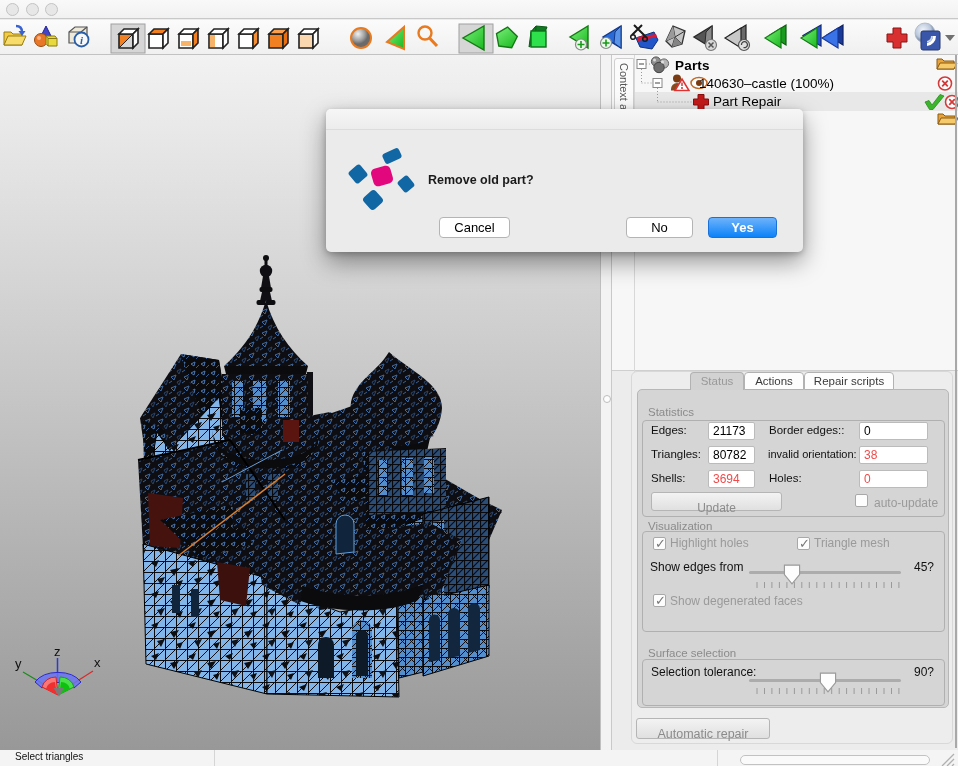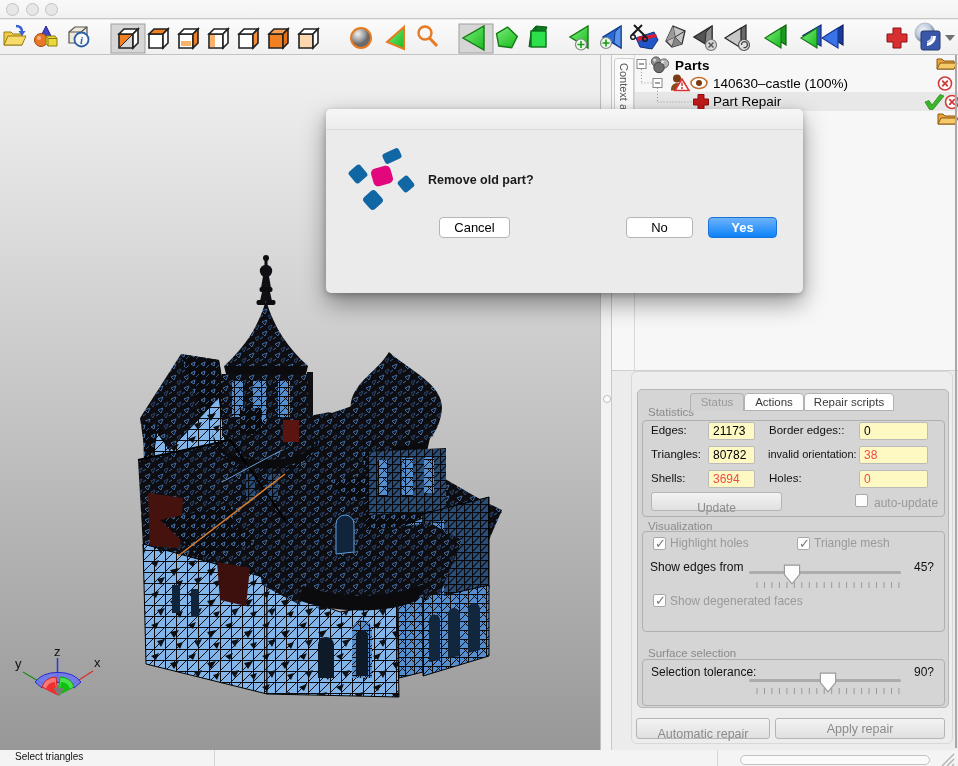--- a/index.html
+++ b/index.html
@@ -16,36 +16,36 @@
 #rightpanel { position:absolute; left:612px; top:0; width:346px; height:695px; background:#ececec; }
 #treearea { position:absolute; left:0; top:0; width:346px; height:316px; background:#f7f7f7; border-bottom:1px solid #cfcfcf; }
 #contexttab { position:absolute; left:2px; top:3px; width:20px; height:112px; border:1px solid #cfcfcf; border-radius:3px 0 0 3px; background:#fbfbfb; }
 #contexttab span { position:absolute; left:3px; top:4px; font-size:11px; color:#555; writing-mode:vertical-rl; }
 #treesep { position:absolute; left:22px; top:0; width:1px; height:318px; background:#d8d8d8; }
 .trow { position:absolute; left:23px; width:323px; height:18px; font-size:13.5px; color:#000; }
 .trow .lbl { position:absolute; top:2px; }
 #row3bg { position:absolute; left:23px; top:37px; width:323px; height:19px; background:#e8e8e8; }
 #panelouter { position:absolute; left:19px; top:316px; width:322px; height:373px; background:#ededed; border:1px solid #d8d8d8; border-radius:6px; }
 #panelpane { position:absolute; left:25px; top:334px; width:312px; height:319px; background:#d5d5d5; border:1px solid #b7b7b7; border-radius:5px; }
-.tab { position:absolute; top:338px; height:18px; font-size:11.5px; text-align:center; border:1px solid #b2b2b2; border-radius:4px 4px 0 0; padding-top:2px; z-index:3; }
+.tab { position:absolute; top:317px; height:18px; font-size:11.5px; text-align:center; border:1px solid #b2b2b2; border-radius:4px 4px 0 0; padding-top:2px; z-index:3; }
 .grouplabel { position:absolute; font-size:11.5px; color:#8b8b8b; z-index:2; }
 .groupbox { position:absolute; border:1px solid #b0b0b0; border-radius:4px; z-index:2; }
 .flabel { position:absolute; font-size:11.5px; color:#111; z-index:2; }
-.field { position:absolute; height:18px; background:#fef9c3; border:1px solid #bbb; border-radius:2px; font-size:12px; padding:1px 0 0 4px; z-index:2; }
+.field { position:absolute; height:18px; background:#ffffff; border:1px solid #bbb; border-radius:2px; font-size:12px; padding:1px 0 0 4px; z-index:2; }
 .red { color:#f04a4a; }
 .gbtn { position:absolute; background:linear-gradient(#f3f3f3,#e0e0e0); border:1px solid #b5b5b5; border-radius:3px; color:#8b8b8b; font-size:12px; text-align:center; z-index:2; }
 .cb { position:absolute; width:13px; height:13px; background:#fdfdfd; border:1px solid #a8a8a8; border-radius:2px; z-index:2; }
 .cb.on:after { content:"✓"; position:absolute; left:1px; top:-2px; font-size:13px; color:#777; }
 .cblabel { position:absolute; font-size:12px; color:#9a9a9a; z-index:2; }
 .sliderline { position:absolute; height:3px; background:#acacac; border-radius:2px; z-index:2; }
 .thumb { position:absolute; width:15px; height:18px; z-index:3; }
 .ticks { position:absolute; z-index:2; }
 #statusbar { position:absolute; left:0; top:750px; width:958px; height:16px; background:#f4f4f4; font-size:10px; color:#111; }
 #hscroll { position:absolute; left:740px; top:5px; width:190px; height:10px; border-radius:6px; background:#fafafa; border:1px solid #c2c2c2; }
-#dialog { position:absolute; left:326px; top:109px; width:477px; height:184px; background:#ebebeb; border-radius:5px; box-shadow:0 10px 24px rgba(0,0,0,0.4), 0 2px 6px rgba(0,0,0,0.22); }
+#dialog { position:absolute; left:326px; top:109px; width:477px; height:143px; background:#ebebeb; border-radius:5px; box-shadow:0 10px 24px rgba(0,0,0,0.4), 0 2px 6px rgba(0,0,0,0.22); }
 #dialogtop { position:absolute; left:0; top:0; width:477px; height:21px; background:linear-gradient(#f6f6f6,#ececec); border-radius:5px 5px 0 0; border-bottom:1px solid #dcdcdc; }
 #dlgmsg { position:absolute; left:102px; top:64px; font-size:12.5px; font-weight:600; color:#1a1a1a; }
 .dbtn { position:absolute; top:108px; height:21px; border-radius:4px; font-size:13px; text-align:center; padding-top:2px; }
 .dbtn.white { background:#fff; border:1px solid #b4b4b4; color:#000; }
 #dbyes { background:linear-gradient(#6db3fb,#0c82f8); border:1px solid #1a72d8; color:#fff; font-weight:600; }
 </style>
 </head>
 <body>
 <div id="win">
 
@@ -402,21 +402,21 @@
             <circle cx="0" cy="0" r="6.5" fill="#fff" stroke="#d43a3a" stroke-width="1.6"></circle>
             <path d="M-2.8,-2.8 L2.8,2.8 M-2.8,2.8 L2.8,-2.8" stroke="#d43a3a" stroke-width="1.8"></path>
           </g>
 
           <path d="M313,47 l4,-1.5 l3,4.5 l8,-10.5 l4,1.5 l-11,13.5 l-3.5,0 Z" fill="#3cb52d" stroke="#2a8a1e" stroke-width="0.8"></path>
         </svg>
         <div class="trow" style="top:1px;">
             <span class="lbl" style="left:40px;font-weight:bold;font-size:13.5px;letter-spacing:0.2px;">Parts</span>
           </div>
         <div class="trow" style="top:19px;">
-            <span class="lbl" style="left:78px;">140630–castle (100%)</span>
+            <span class="lbl" style="left:64px;">140630–castle (100%)</span>
           </div>
         <div class="trow" style="top:37px;">
             <span class="lbl" style="left:78px;">Part Repair</span>
           </div>
       </div>
       <div id="panelouter"></div>
       <div id="panelpane"></div>
       <div class="tab" style="left:78px;width:54px;background:#d2d2d2;color:#999;border-bottom:none;">Status</div>
       <div class="tab" style="left:132px;width:60px;background:#fdfdfd;color:#3a3a3a;">Actions</div>
       <div class="tab" style="left:192px;width:90px;background:#fdfdfd;color:#3a3a3a;">Repair scripts</div>
@@ -501,21 +501,20 @@
             <line x1="98.1" y1="1" x2="98.1" y2="7"></line>
             <line x1="105.6" y1="1" x2="105.6" y2="7"></line>
             <line x1="113.0" y1="1" x2="113.0" y2="7"></line>
             <line x1="120.5" y1="1" x2="120.5" y2="7"></line>
             <line x1="128.0" y1="1" x2="128.0" y2="7"></line>
             <line x1="135.5" y1="1" x2="135.5" y2="7"></line>
             <line x1="142.9" y1="1" x2="142.9" y2="7"></line>
           </g>
         </svg>
       <div class="gbtn" style="left:24px;top:663px;width:134px;height:21px;padding-top:8px;font-size:12.5px;">Automatic repair</div>
-      <div class="gbtn" style="left:163px;top:663px;width:170px;height:21px;padding-top:3px;font-size:12.5px;">Apply repair</div>
     </div>
   </div>
 
   <div id="statusbar">
     <span style="position:absolute;left:15px;top:1px;">Select triangles</span>
     <div style="position:absolute;left:214px;top:0;width:1px;height:16px;background:#d5d5d5;"></div>
     <div style="position:absolute;left:717px;top:0;width:1px;height:16px;background:#d5d5d5;"></div>
     <div id="hscroll"></div>
     <svg width="18" height="18" style="position:absolute;left:938px;top:0;">
       <g stroke="#b0b0b0" stroke-width="1.3">

